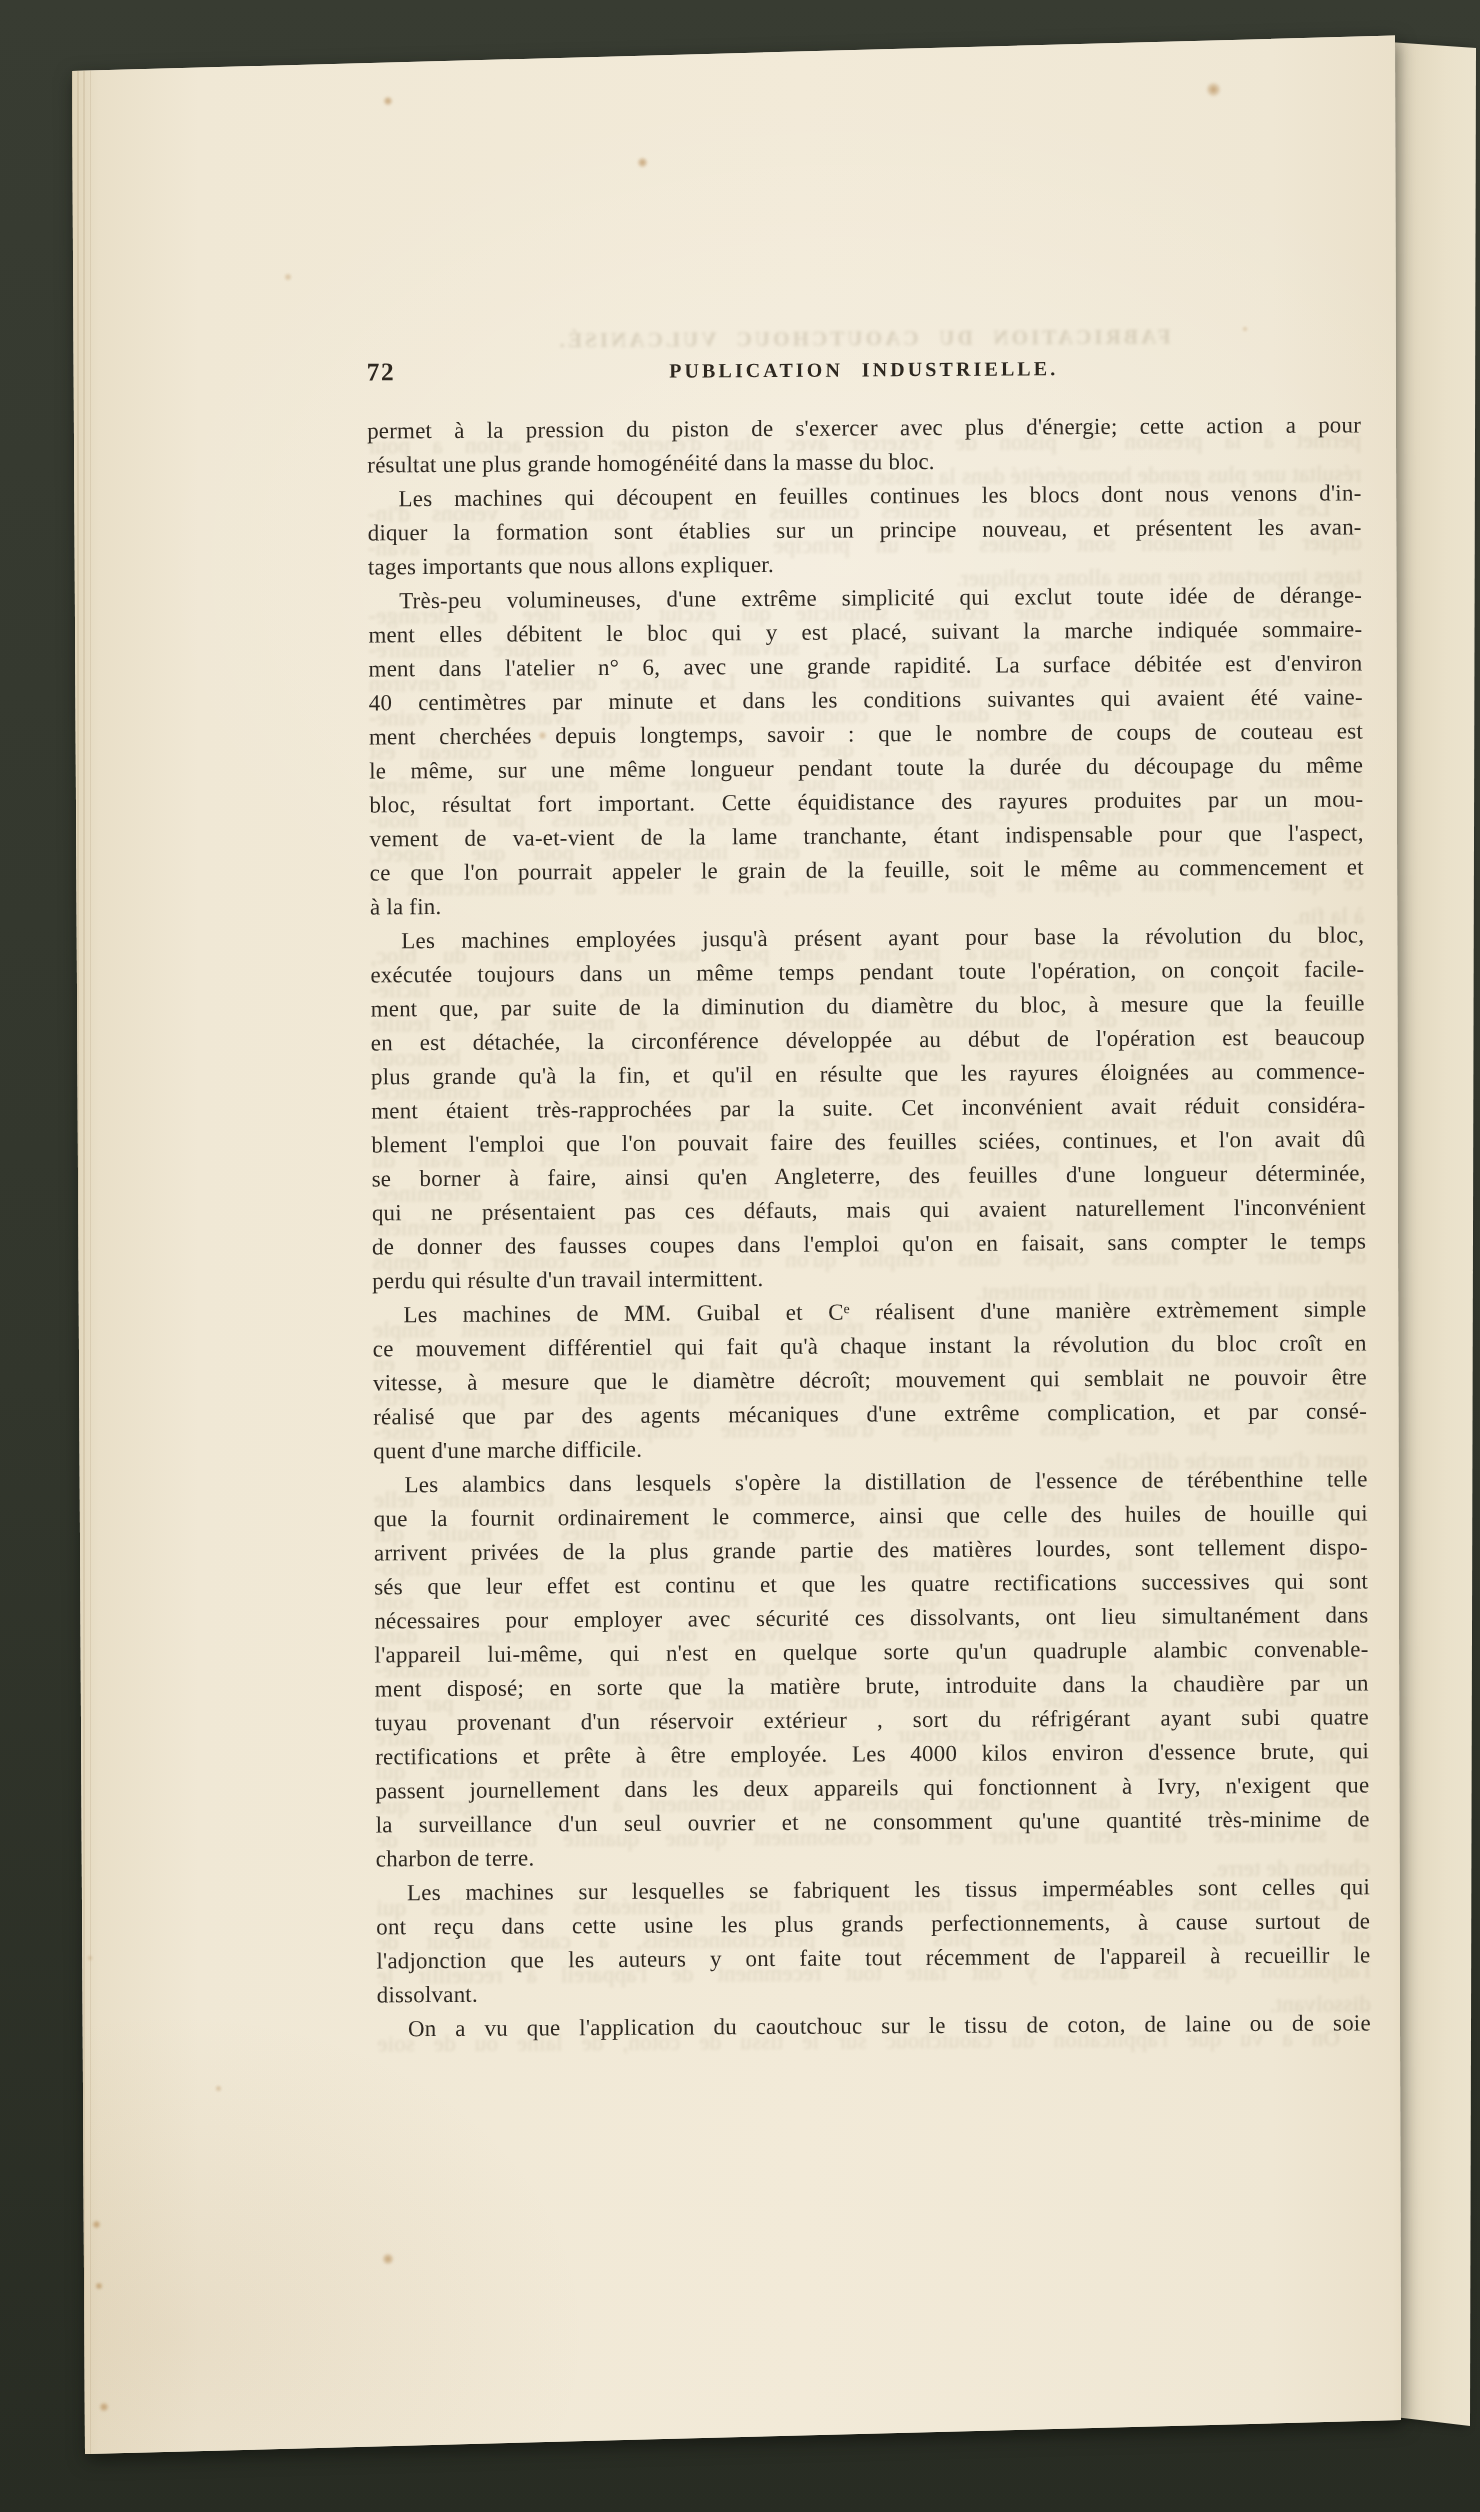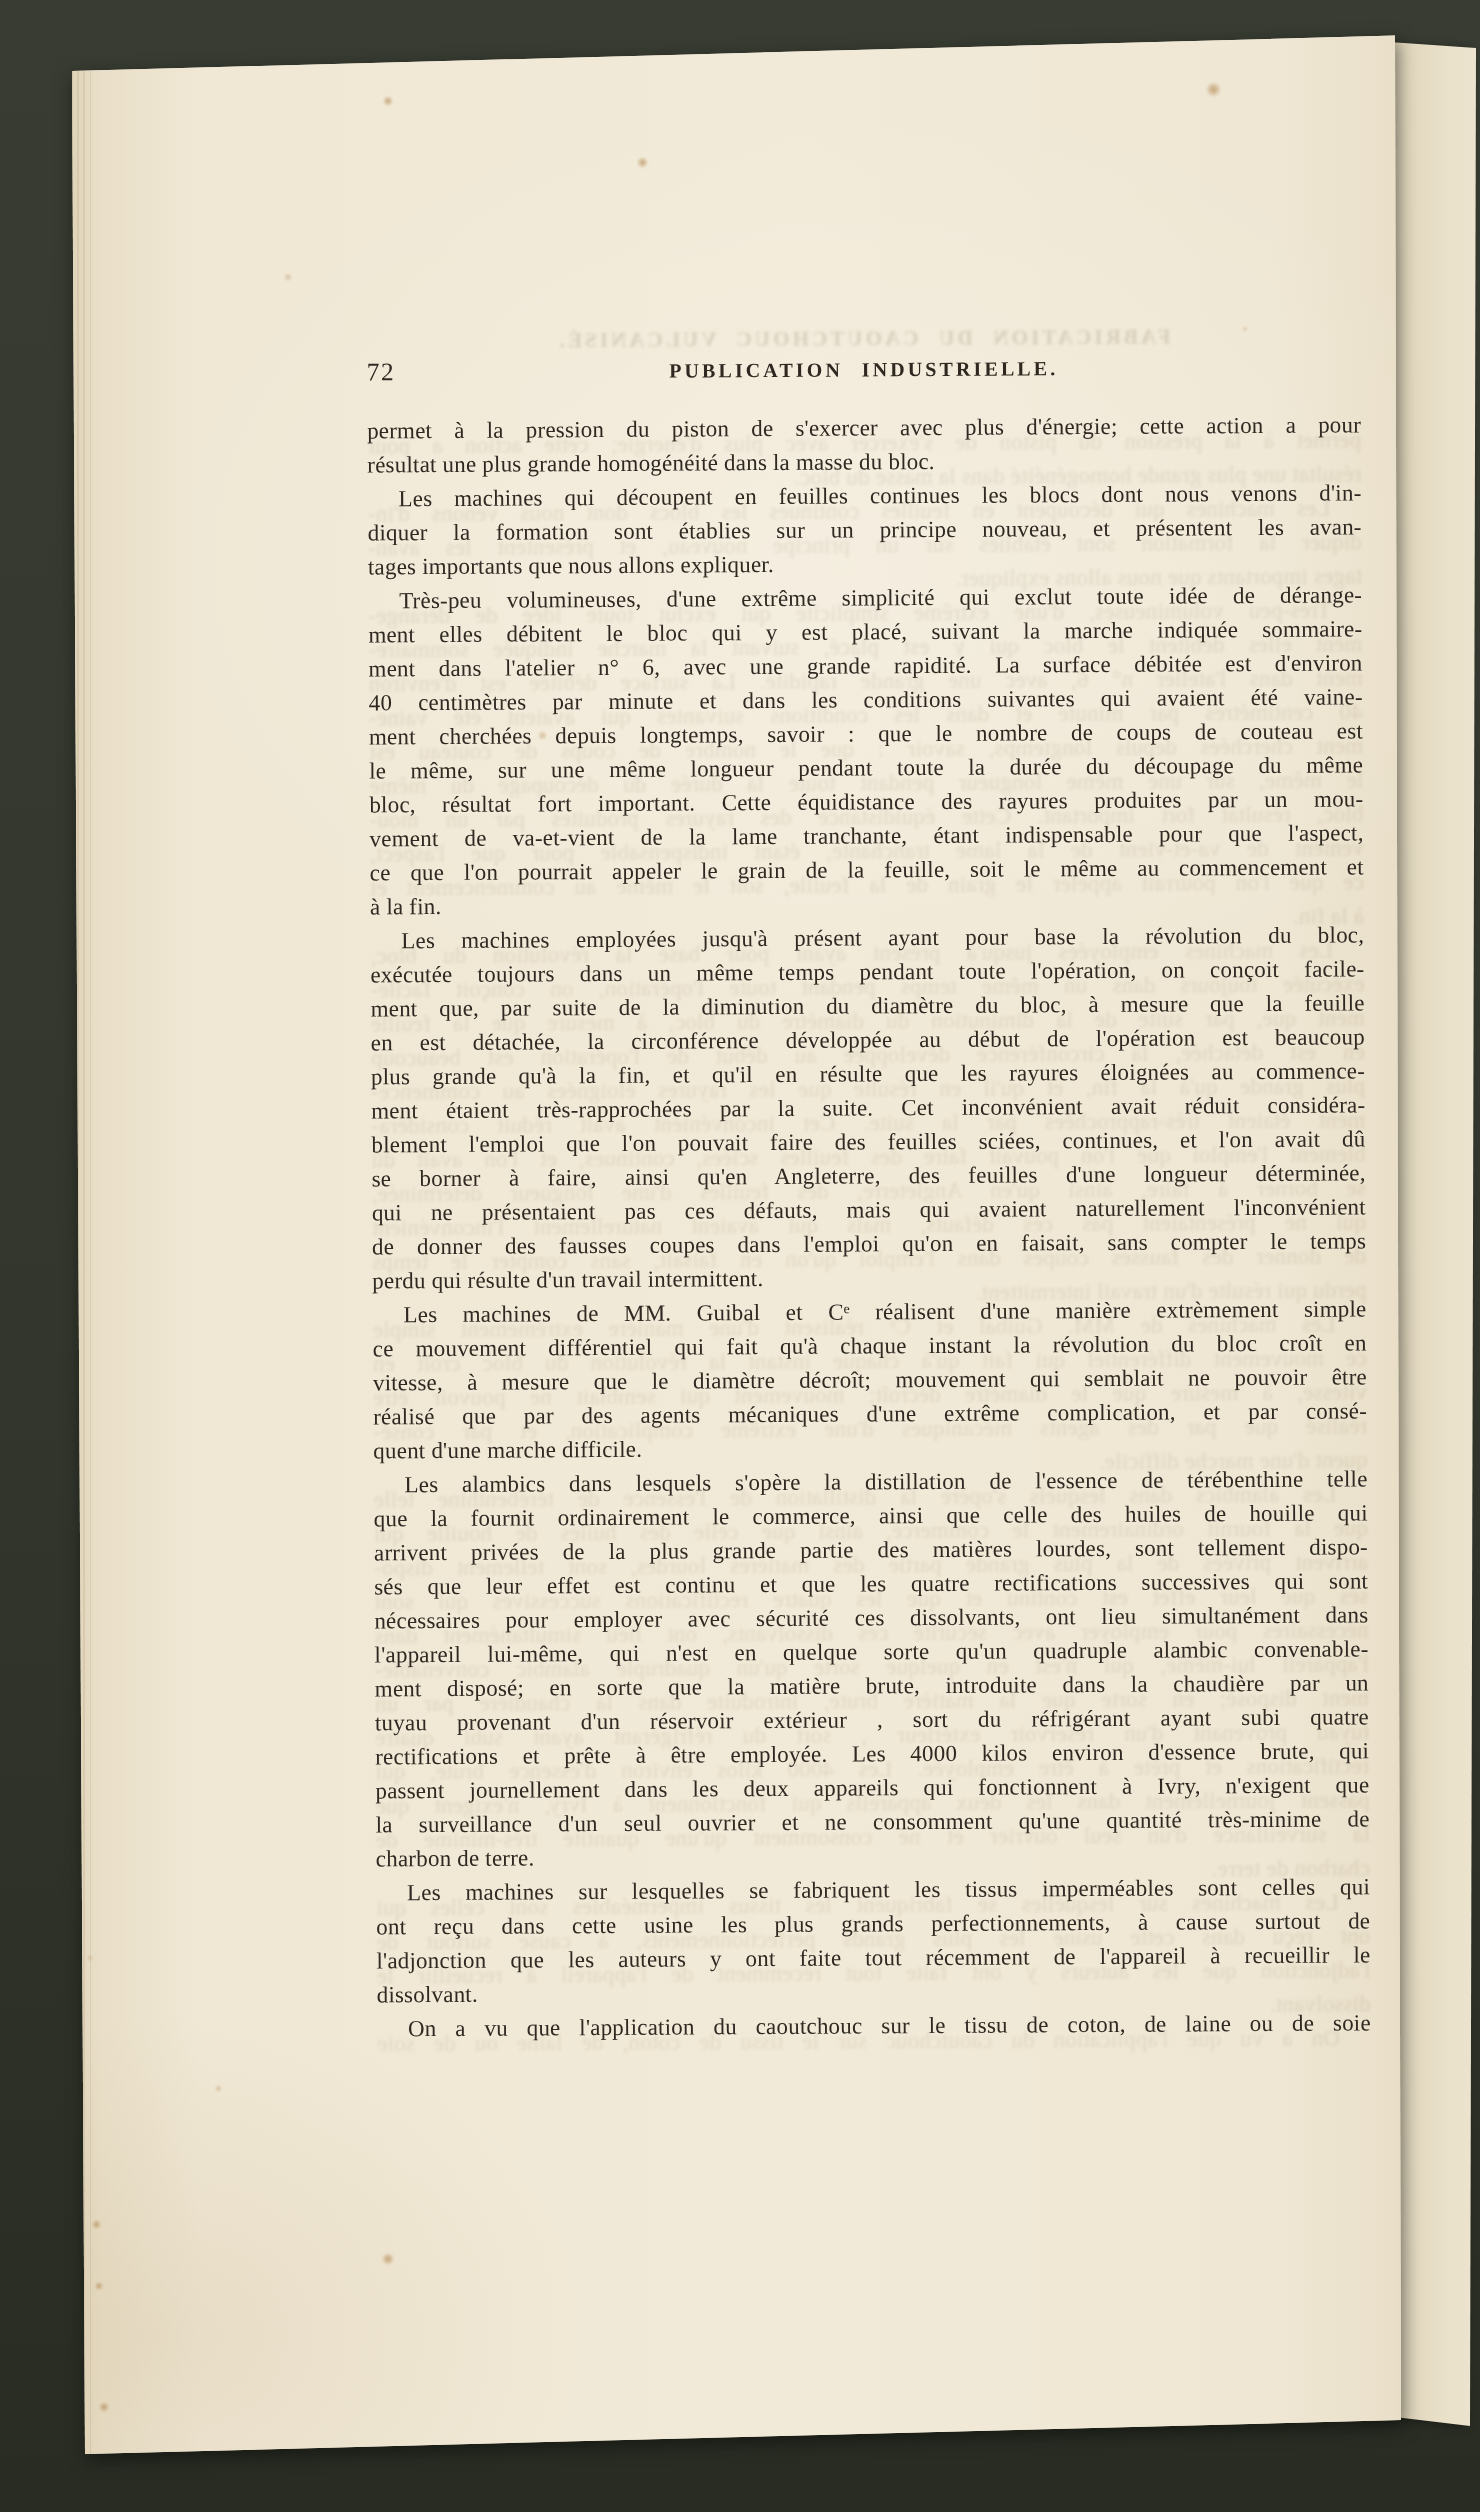--- a/index.html
+++ b/index.html
@@ -24,21 +24,21 @@
       radial-gradient(1001px 693px at 58% 22%,rgba(255,255,255,.22),rgba(255,255,255,0) 70%),
       radial-gradient(693px 539px at 8% 95%,rgba(156,120,66,.10),rgba(156,120,66,0) 60%),
       linear-gradient(90deg,#ddd1b4 0%,#e9dfc8 2.5%,#f0e8d5 10%,#f2ead8 55%,#efe7d4 90%,#eae0ca 99%,#e5dac2 100%),
       #f0e8d5;}
   
   .fore-edge{position:absolute;left:6.2px;top:38px;width:23px;height:2386px;opacity:.55;
     background:repeating-linear-gradient(90deg,rgba(125,98,58,.22) 0 1.5px,rgba(0,0,0,0) 1.5px 6.2px);}
   
   .textblock{position:absolute;left:302px;top:0;width:994px;transform:rotate(-0.35deg);transform-origin:40% 385px;}
   .header-row{position:absolute;left:0;top:322px;width:100%;height:34px;color:#2e2820;}
-  .page-number{position:absolute;left:0;top:1.5px;font-size:25.4px;font-weight:normal;letter-spacing:1.5px;}
+  .page-number{position:absolute;left:0;top:1.5px;font-size:25.4px;font-weight:bold;letter-spacing:1.5px;}
   .running-header{position:absolute;left:0;right:0;text-align:center;top:6.2px;
     font-size:20px;font-weight:bold;letter-spacing:3.1px;word-spacing:10.8px;}
   .body-text{position:absolute;left:0;top:381px;width:994px;color:#2f2922;
     font-size:23px;line-height:34px;letter-spacing:0.2px;}
   .line{text-align:justify;text-align-last:justify;white-space:normal;}
   .line.endline{text-align-last:left;}
   .line.indent{text-indent:31px;}
   
   .ghost{pointer-events:none;color:#6f5f3e;}
   .ghost-header{position:absolute;left:0;right:0;top:296px;text-align:center;

